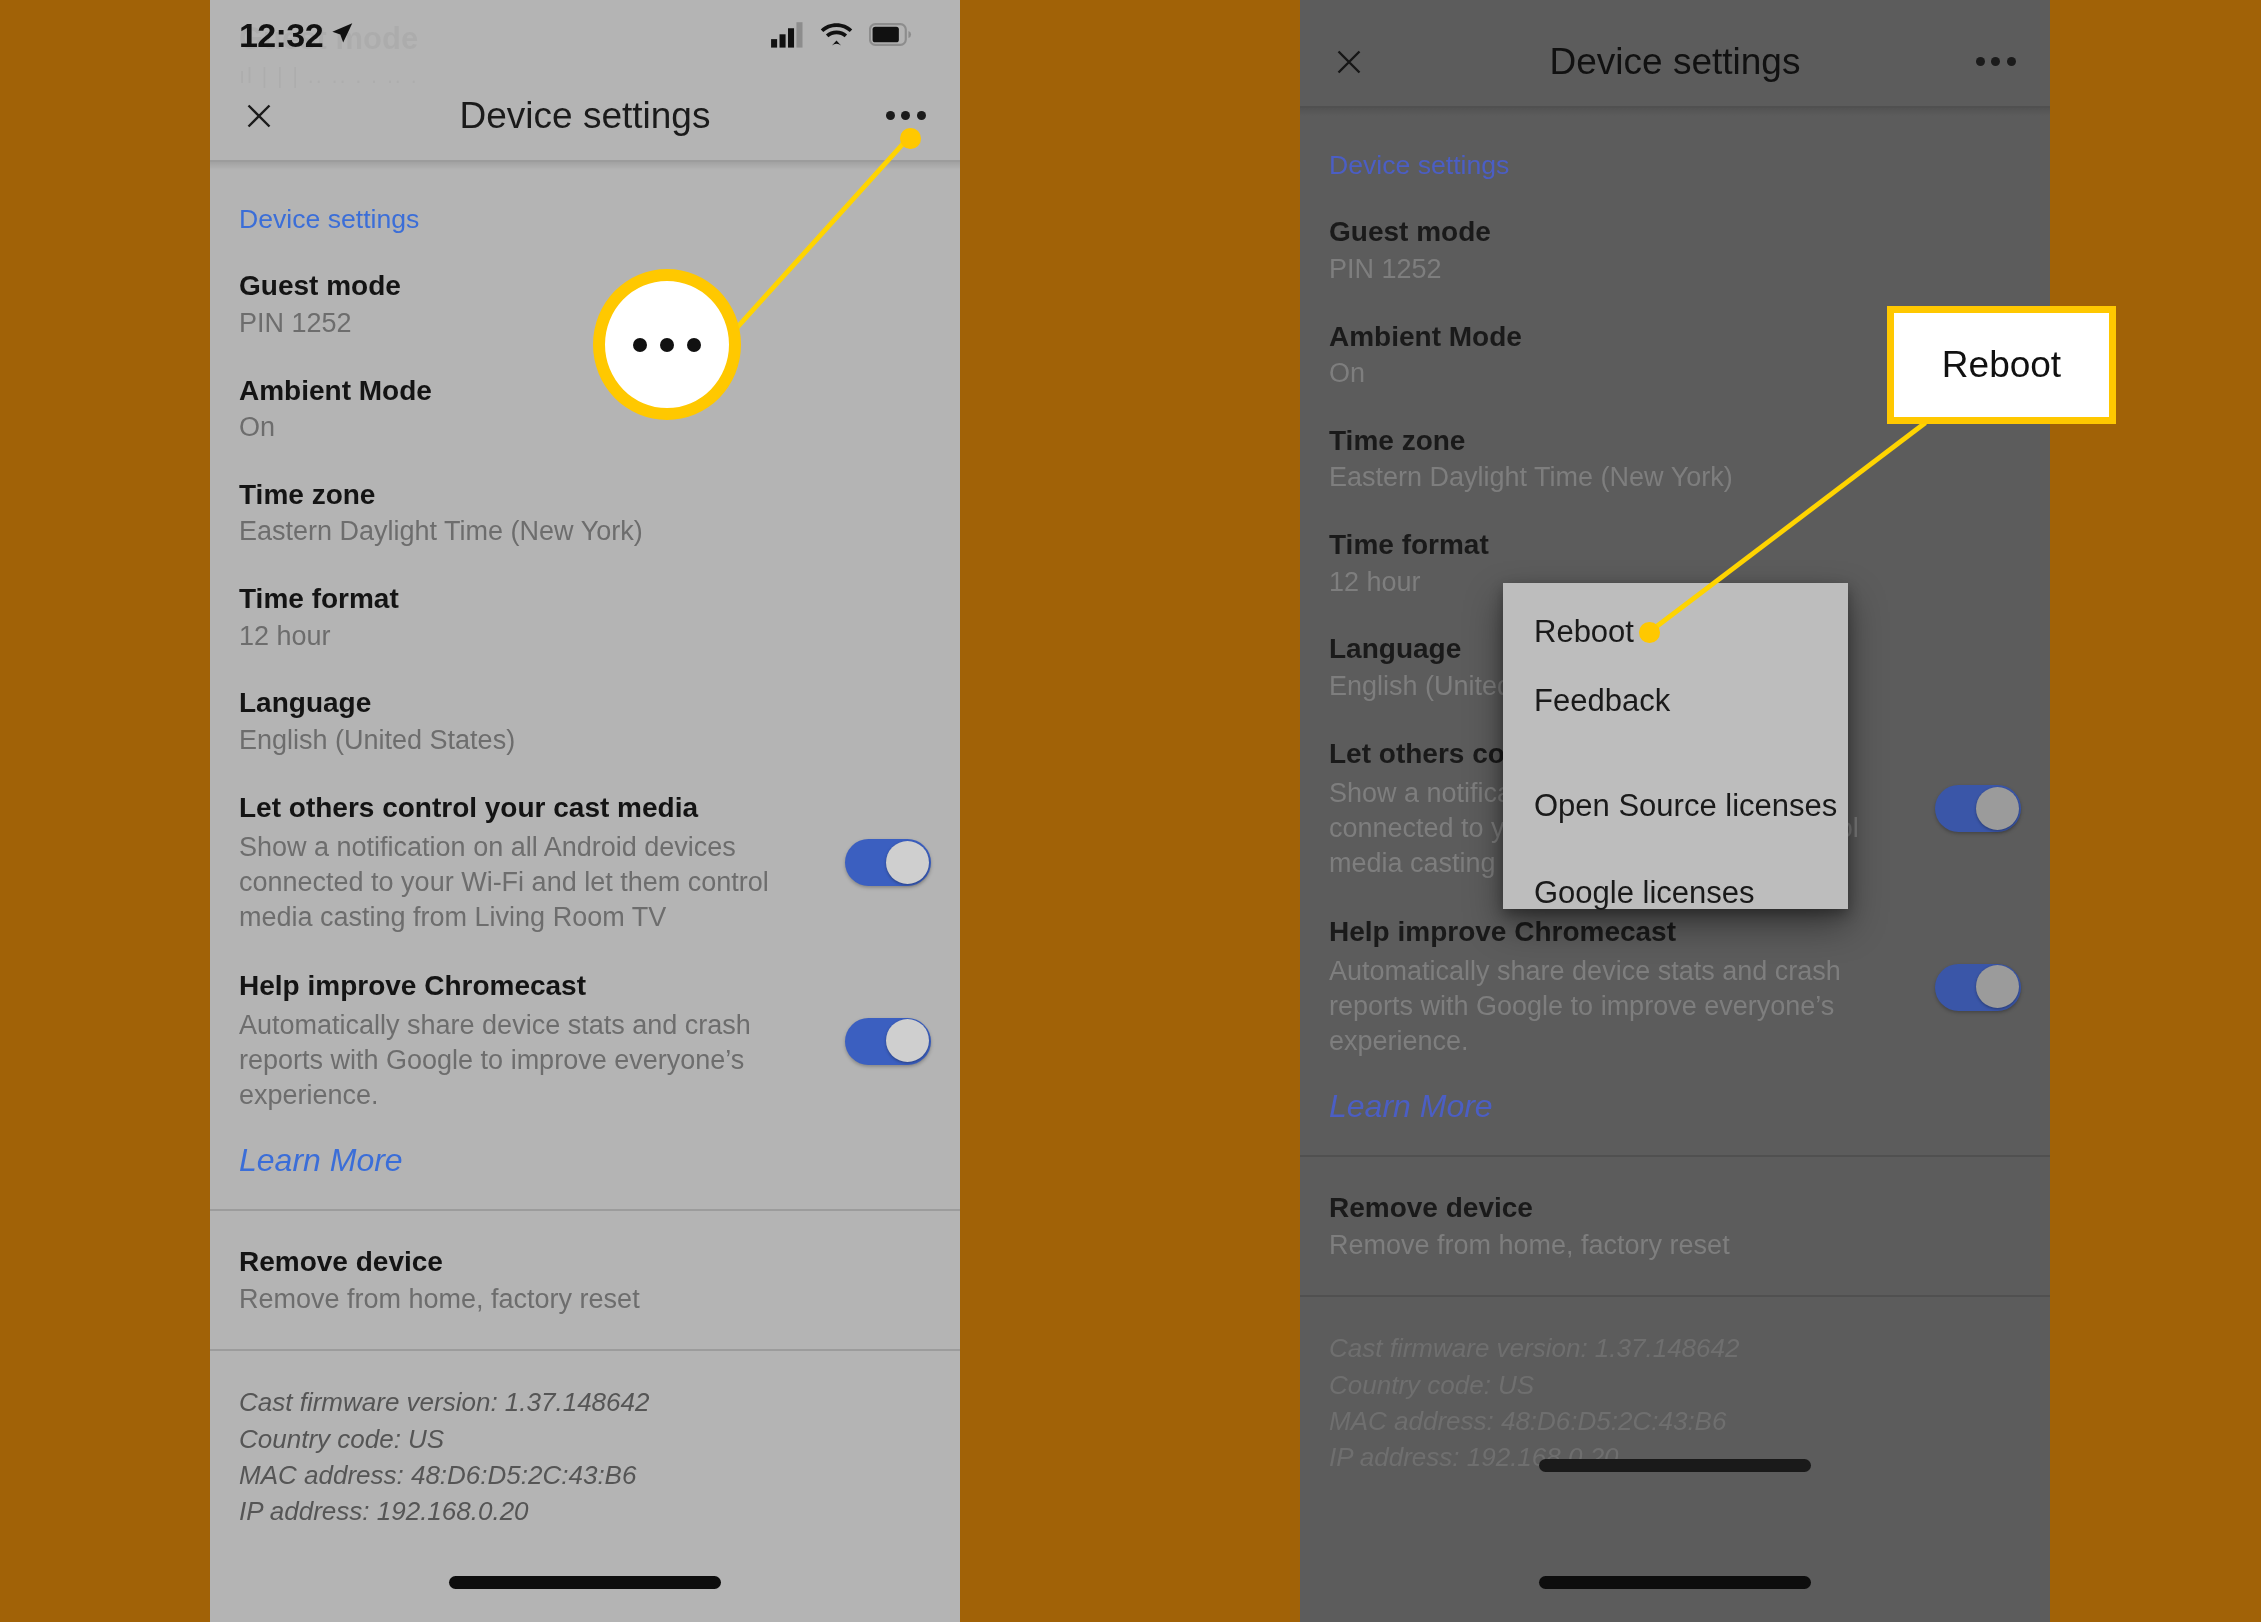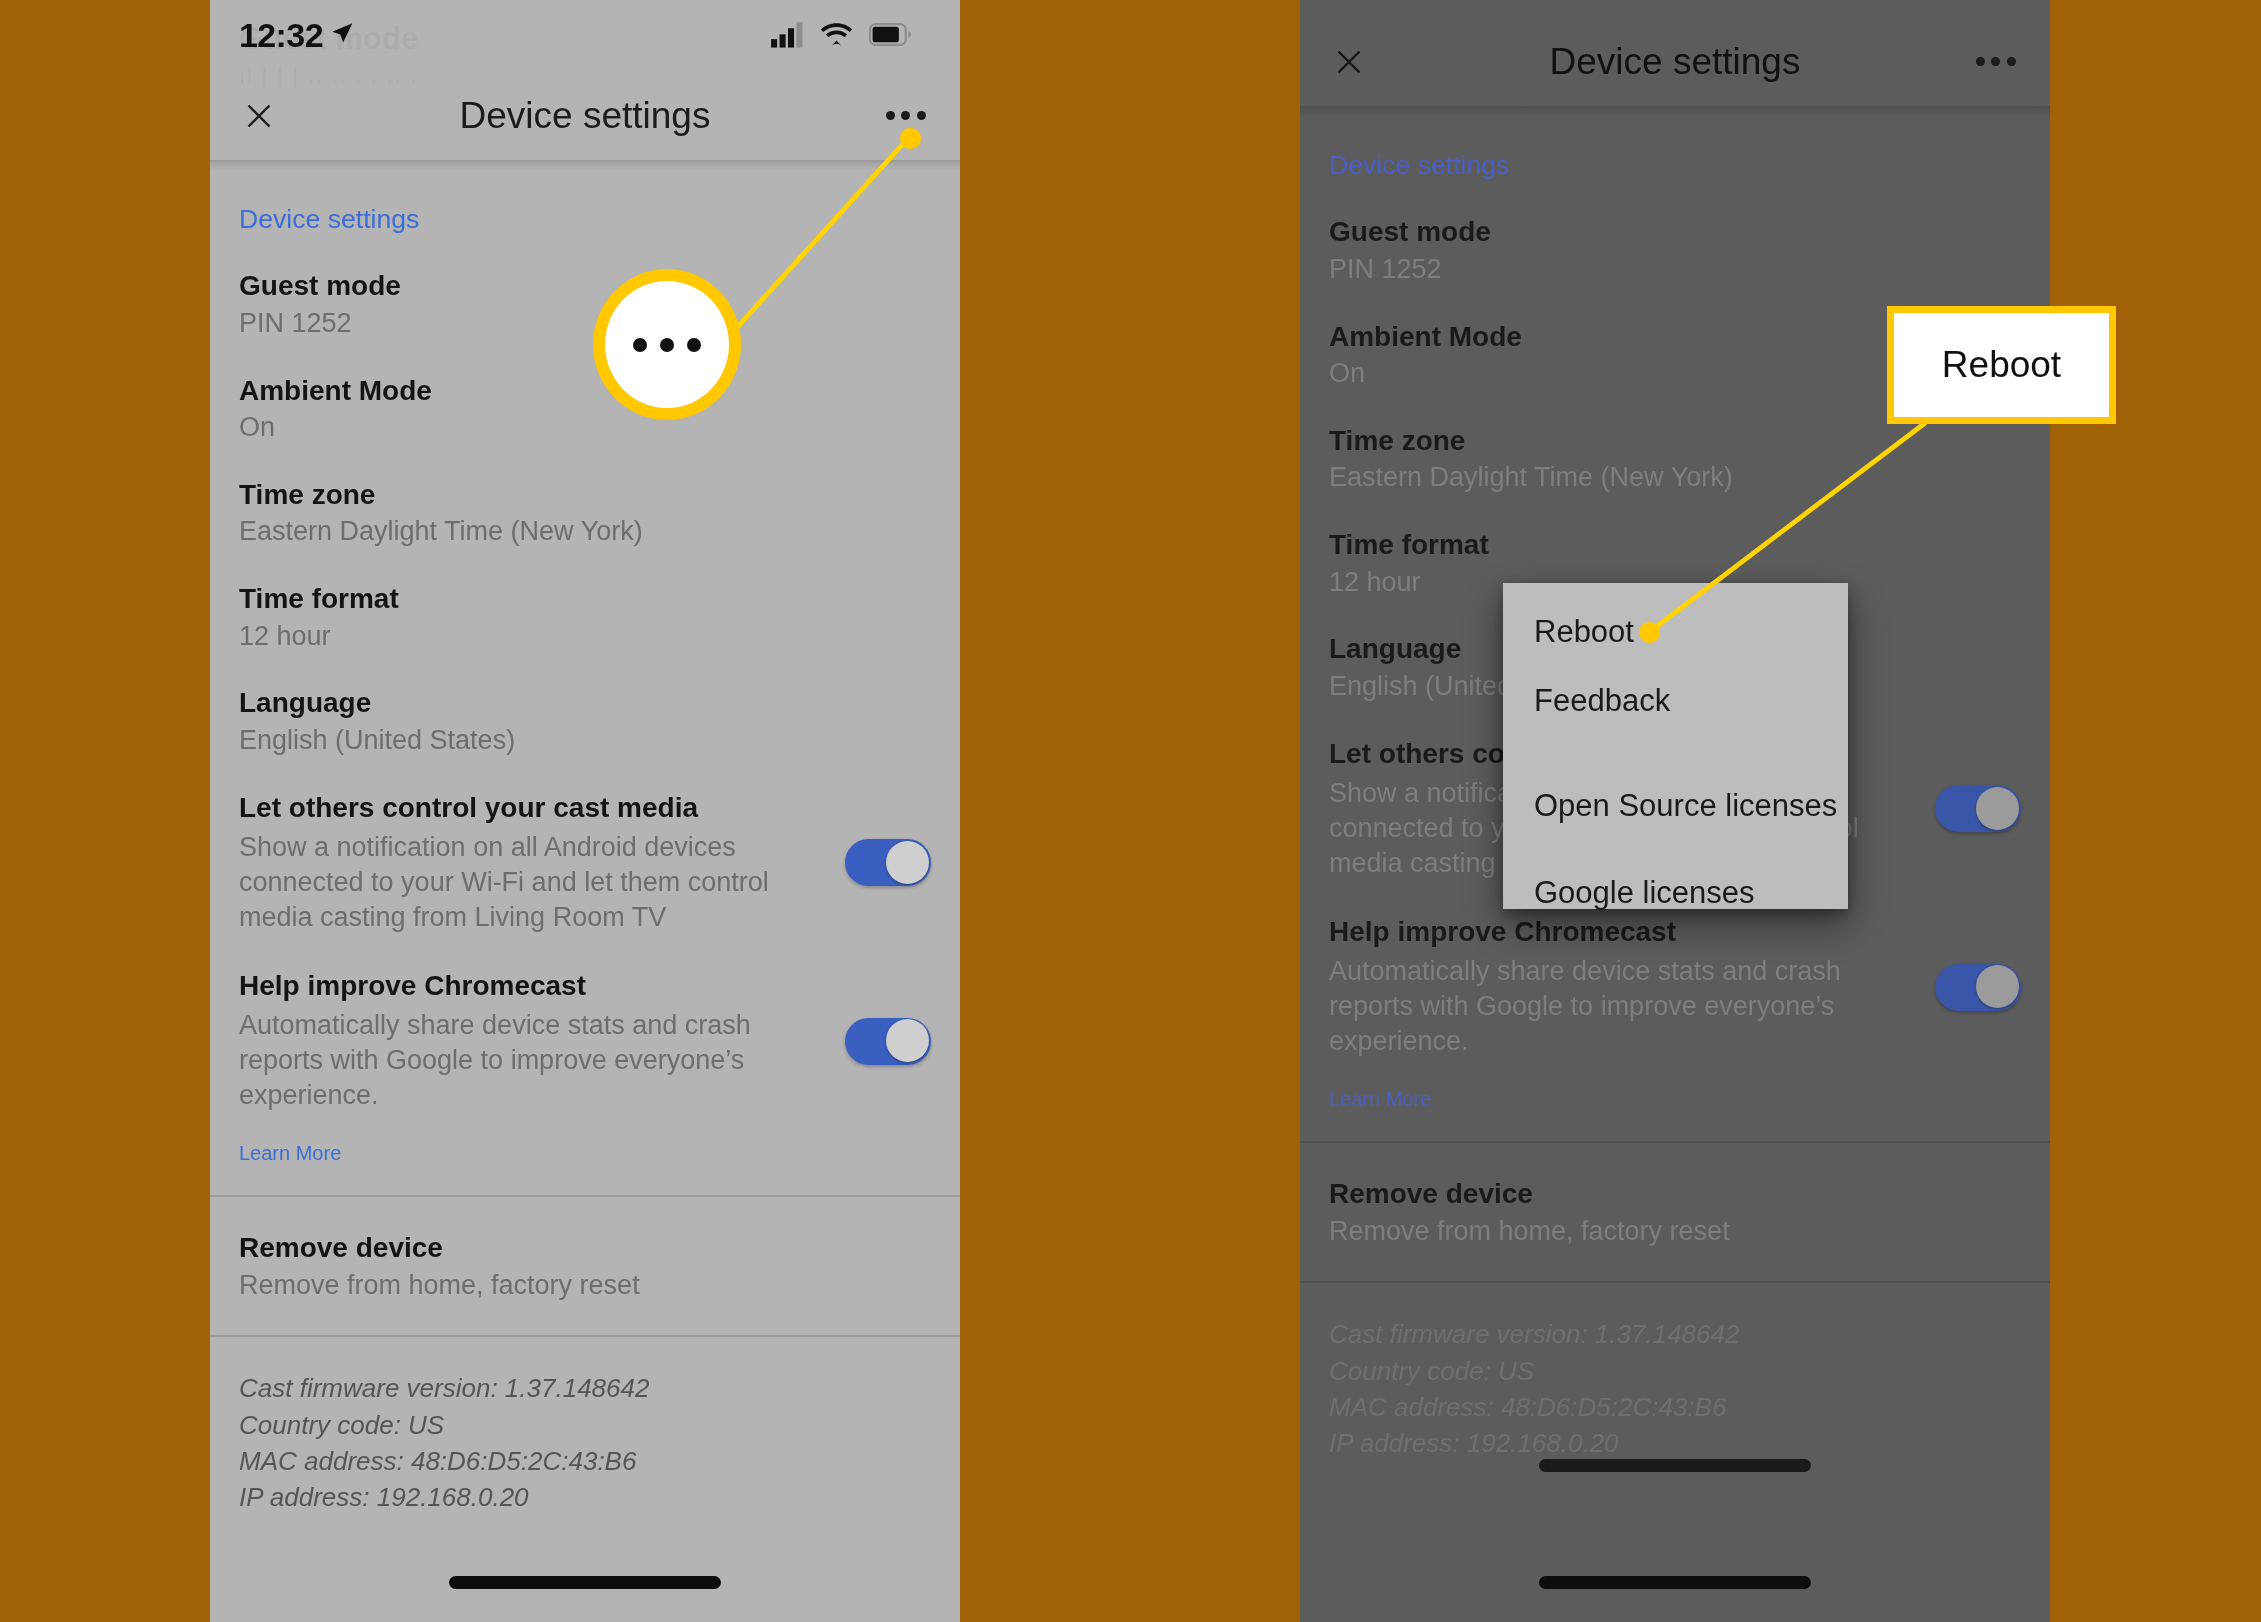--- a/index.html
+++ b/index.html
@@ -91,21 +91,21 @@
   }
   .toggle .knob {
     position: absolute; right: 1.8px; top: 1.8px;
     width: 43px; height: 43px; border-radius: 50%;
     background: #cfcfcf; box-shadow: 0 1.2px 3px rgba(0,0,0,0.3);
   }
   .panel-right .toggle { background: #3a56a8; }
   .panel-right .toggle .knob { background: #9b9b9b; }
 
   .link {
-    font-size: 20px; color: #3b6ed8; padding: 29px 0 30px 0; display: block;
+    font-size: 32px; color: #3b6ed8; padding: 29px 0 30px 0; display: block; font-style: italic;
   }
   .panel-right .link { color: #4b5ec4; }
 
   .divider { height: 1.8px; background: rgba(0,0,0,0.13); margin: 0 -29px; }
 
   .infoblock { padding: 33px 0 0 0; font-style: italic; }
   .infoblock div { font-size: 26px; color: #555; line-height: 1.40; }
   .panel-right .infoblock div { color: #6f6f6f; }
 
   

